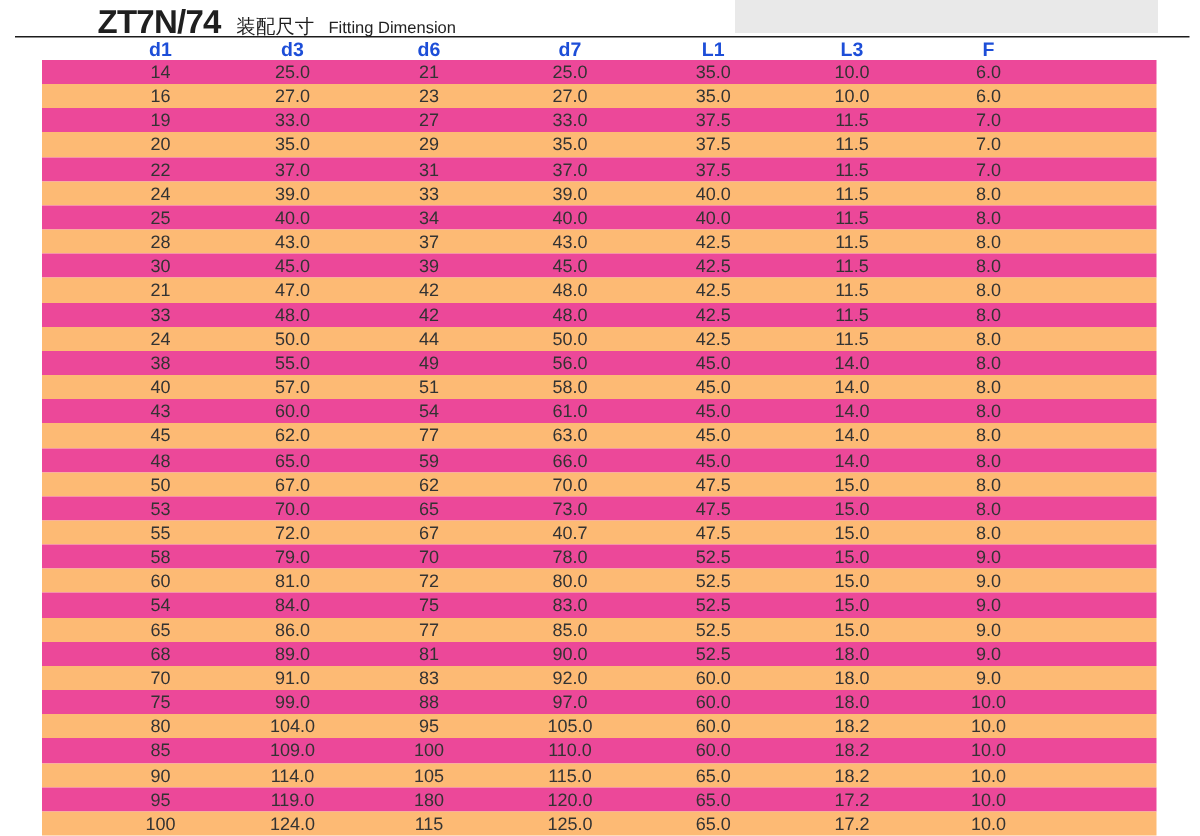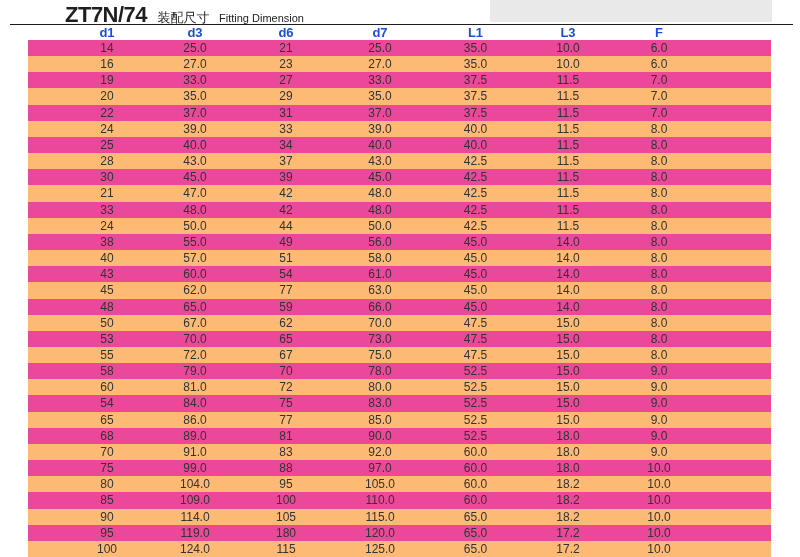--- a/index.html
+++ b/index.html
@@ -278,21 +278,21 @@
         <div class="tcell">47.5</div>
         <div class="tcell">15.0</div>
         <div class="tcell">8.0</div>
         <div class="tcell"></div>
       </div>
       <div class="trow even">
         <div class="tcell"></div>
         <div class="tcell">55</div>
         <div class="tcell">72.0</div>
         <div class="tcell">67</div>
-        <div class="tcell">75.0</div>
+        <div class="tcell">40.7</div>
         <div class="tcell">47.5</div>
         <div class="tcell">15.0</div>
         <div class="tcell">8.0</div>
         <div class="tcell"></div>
       </div>
       <div class="trow odd">
         <div class="tcell"></div>
         <div class="tcell">58</div>
         <div class="tcell">79.0</div>
         <div class="tcell">70</div>

